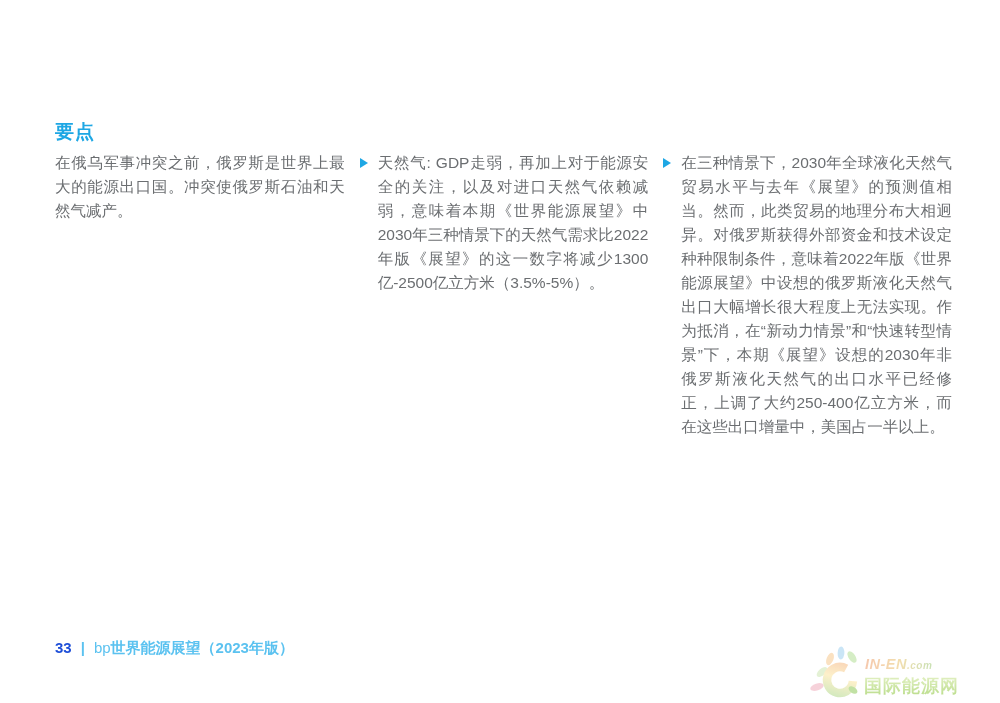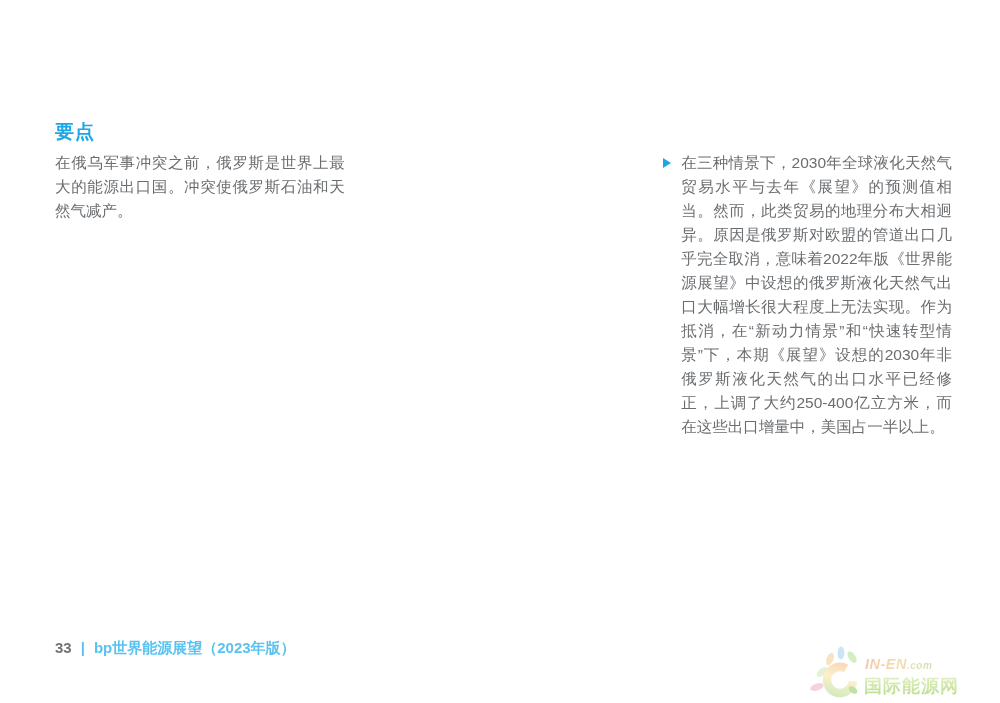--- a/index.html
+++ b/index.html
@@ -65,28 +65,28 @@
   }
   .footer {
     position: absolute;
     left: 55px;
     top: 639px;
     display: flex;
     align-items: baseline;
     font-size: 15px;
     font-weight: bold;
   }
-  .footer-pagenum { color: #737373; }
+  .footer-pagenum { color: #1d4ed8; }
   .footer-sep {
     color: #5BC2F0;
     margin: 0 9px;
     font-weight: bold;
   }
   .footer-doctitle { color: #5BC2F0; }
-  .footer-brand { font-weight: bold; }
+  .footer-brand { font-weight: normal; }
 
   
   .watermark {
     position: absolute;
     left: 807px;
     top: 644px;
     width: 145px;
     height: 58px;
     opacity: 0.62;
     pointer-events: none;
@@ -135,27 +135,33 @@
 
   <h1 class="page-title">要点</h1>
 
   <div class="columns">
 
     <div class="col">
       <p class="body-text intro">在俄乌军事冲突之前，俄罗斯是世界上最大的能源出口国。冲突使俄罗斯石油和天然气减产。</p>
     </div>
 
     <div class="col">
+      <div class="bullet">
+        <span class="bullet-arrow"></span>
+        <div class="bullet-body">
+          <p class="body-text">天然气: GDP走弱，再加上对于能源安全的关注，以及对进口天然气依赖减弱，意味着本期《世界能源展望》中2030年三种情景下的天然气需求比2022年版《展望》的这一数字将减少1300亿-2500亿立方米（3.5%-5%）。</p>
+        </div>
+      </div>
     </div>
 
     <div class="col">
       <div class="bullet">
         <span class="bullet-arrow"></span>
         <div class="bullet-body">
-          <p class="body-text">在三种情景下，2030年全球液化天然气贸易水平与去年《展望》的预测值相当。然而，此类贸易的地理分布大相迥异。原因是俄罗斯对欧盟的管道出口几乎完全取消，意味着2022年版《世界能源展望》中设想的俄罗斯液化天然气出口大幅增长很大程度上无法实现。作为抵消，在“新动力情景”和“快速转型情景”下，本期《展望》设想的2030年非俄罗斯液化天然气的出口水平已经修正，上调了大约250-400亿立方米，而在这些出口增量中，美国占一半以上。</p>
+          <p class="body-text">在三种情景下，2030年全球液化天然气贸易水平与去年《展望》的预测值相当。然而，此类贸易的地理分布大相迥异。对俄罗斯获得外部资金和技术设定种种限制条件，意味着2022年版《世界能源展望》中设想的俄罗斯液化天然气出口大幅增长很大程度上无法实现。作为抵消，在“新动力情景”和“快速转型情景”下，本期《展望》设想的2030年非俄罗斯液化天然气的出口水平已经修正，上调了大约250-400亿立方米，而在这些出口增量中，美国占一半以上。</p>
         </div>
       </div>
     </div>
 
   </div>
 
   <div class="footer">
     <span class="footer-pagenum">33</span>
     <span class="footer-sep">|</span>
     <span class="footer-doctitle"><span class="footer-brand">bp</span><span>世界能源展望（2023年版）</span></span>

